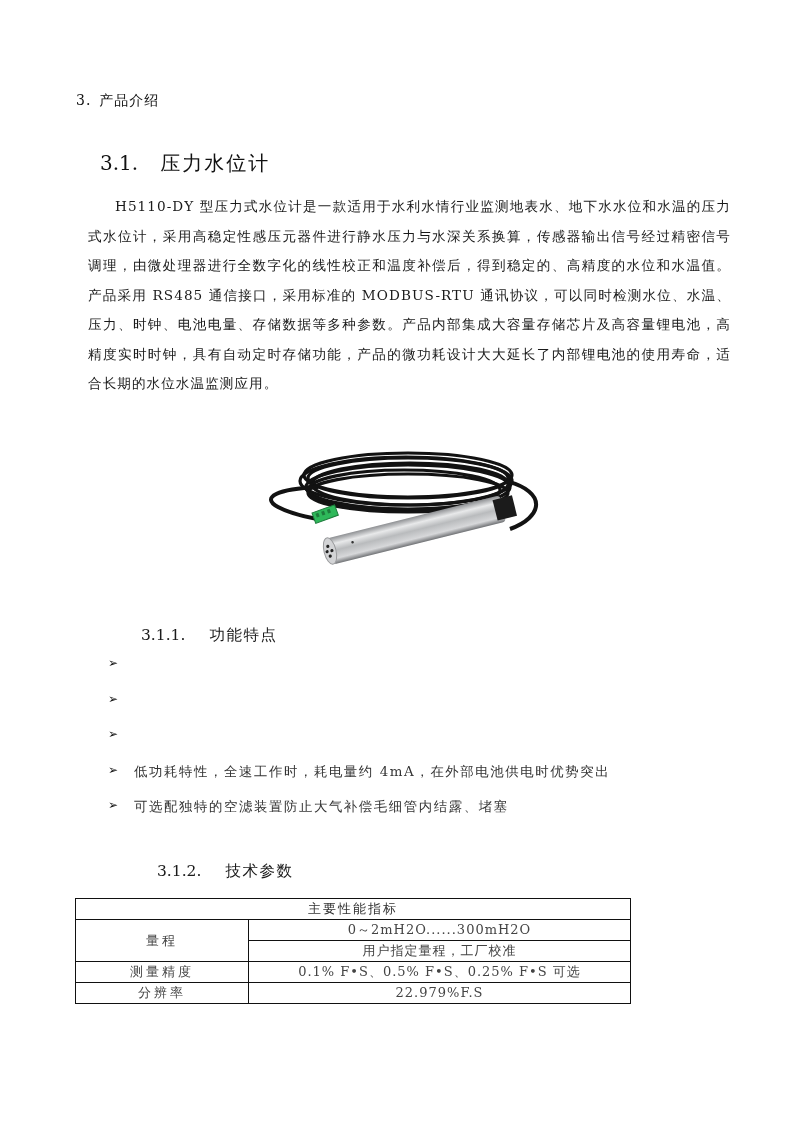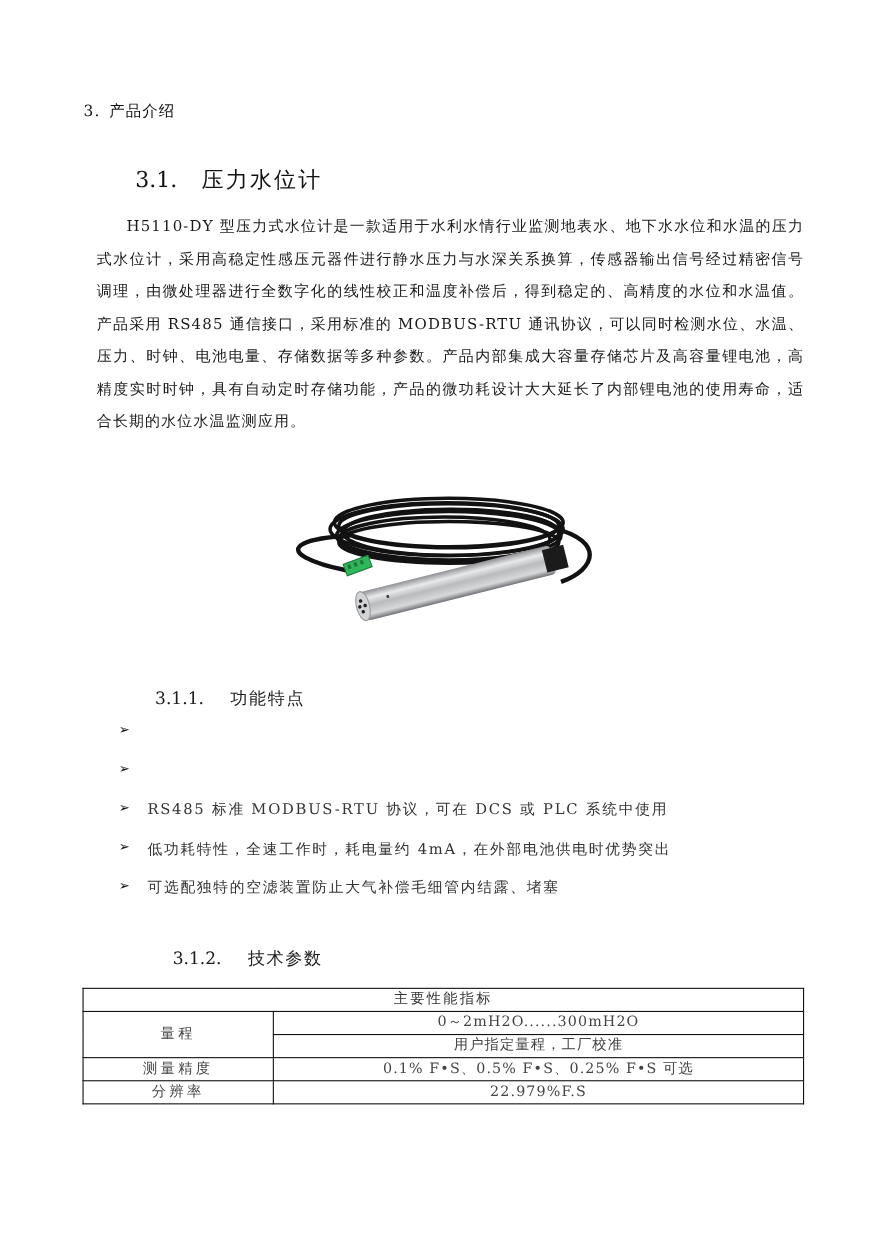--- a/index.html
+++ b/index.html
@@ -1,32 +1,32 @@
 <!DOCTYPE html>
 <html><head>
 <meta charset="utf-8">
 <style>
   html, body { margin:0; padding:0; background:#ffffff; }
   body { width:793px; height:1122px; position:relative; overflow:hidden;
          font-family:"DejaVu Serif", "Liberation Serif", serif; color:#111; }
   .abs { position:absolute; white-space:nowrap; }
   .h1 { left:76px; top:92px; font-size:14px; letter-spacing:1px; }
   .h1 .num { margin-right:8px; }
-  .h2 { left:123px; top:150px; font-size:20px; letter-spacing:2px; }
+  .h2 { left:100px; top:150px; font-size:20px; letter-spacing:2px; }
   .h2 .num { margin-right:22px; letter-spacing:0; }
   .para { position:absolute; left:88px; top:192px; width:643px; font-size:13.6px;
           line-height:29.5px; letter-spacing:1.05px; text-align:justify; color:#1a1a1a; }
   .para p { margin:0; text-indent:27px; }
   .product { position:absolute; left:248px; top:437px; width:305px; height:135px; }
   .h3 { font-size:15.5px; letter-spacing:1.5px; color:#1a1a1a; }
   .h3 .num { margin-right:24px; letter-spacing:0;margin-left:27px; }
   .bullets { position:absolute; left:108px; top:656px; margin:0; padding:0; list-style:none; }
   .bullets li { height:35.5px; font-size:13.4px; letter-spacing:1.6px; color:#333; display:flex; align-items:flex-start; }
   .bullets .arrow { width:26px; font-size:12px; color:#111; flex:none; }
-  table.spec { position:absolute; left:75px; top:898px; width:656px; border-collapse:collapse;
+  table.spec { position:absolute; left:75px; top:898px; width:556px; border-collapse:collapse;
                font-size:13px; color:#444; letter-spacing:1px; }
   table.spec td { border:1.3px solid #111; text-align:center; padding:0; height:20px; line-height:20px; }
   table.spec td.label { width:172px; letter-spacing:3px; }
   table.spec td.head { color:#333; letter-spacing:2px; }
 </style>
 </head>
 <body>
 
 <div class="abs h1">
   <span class="num">3.</span><span>产品介绍</span>
@@ -87,21 +87,20 @@
 
 <ul class="bullets">
   <li>
       <span class="arrow">➢</span>
     </li>
   <li>
       <span class="arrow">➢</span>
     </li>
   <li>
       <span class="arrow">➢</span>
-      <span>RS485 标准 MODBUS-RTU 协议，可在 DCS 或 PLC 系统中使用</span>
     </li>
   <li>
       <span class="arrow">➢</span>
       <span>低功耗特性，全速工作时，耗电量约 4mA，在外部电池供电时优势突出</span>
     </li>
   <li>
       <span class="arrow">➢</span>
       <span>可选配独特的空滤装置防止大气补偿毛细管内结露、堵塞</span>
     </li>
 </ul>

